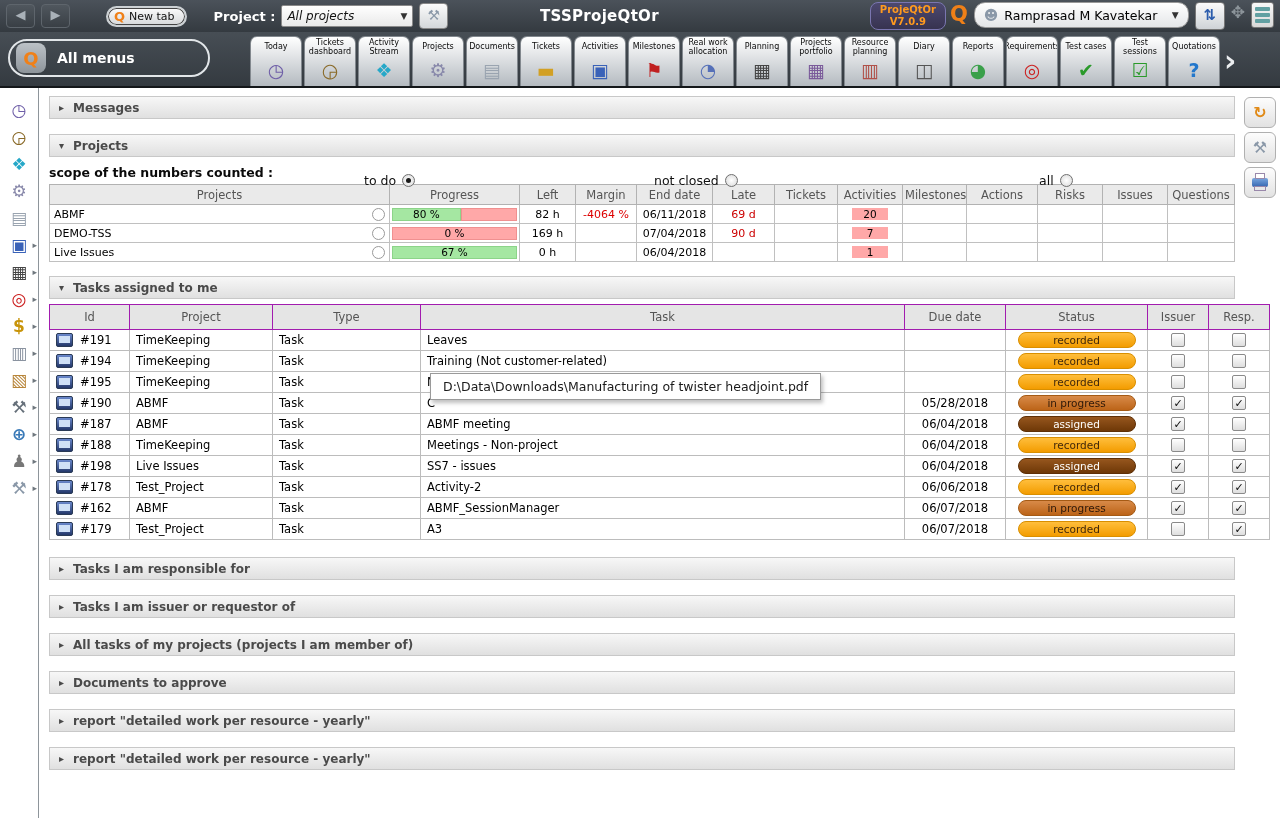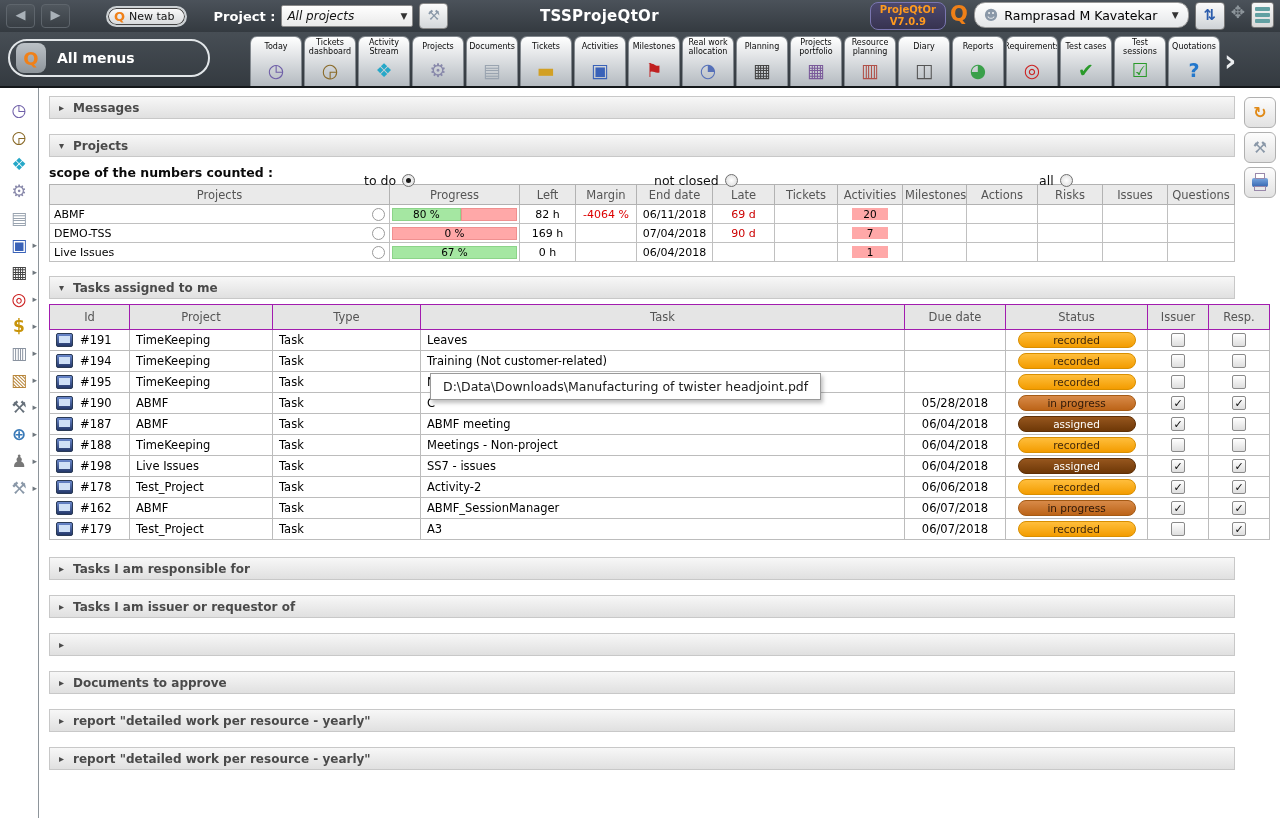--- a/index.html
+++ b/index.html
@@ -700,20 +700,21 @@
         <div class="panel">
           <span class="arr">▸</span>
           <span class="ttl">Tasks I am responsible for</span>
         </div>
         <div class="panel">
           <span class="arr">▸</span>
           <span class="ttl">Tasks I am issuer or requestor of</span>
         </div>
         <div class="panel">
           <span class="arr">▸</span>
+          <span class="ttl">All tasks of my projects (projects I am member of)</span>
         </div>
         <div class="panel">
           <span class="arr">▸</span>
           <span class="ttl">Documents to approve</span>
         </div>
         <div class="panel">
           <span class="arr">▸</span>
           <span class="ttl">report "detailed work per resource - yearly"</span>
         </div>
         <div class="panel">

